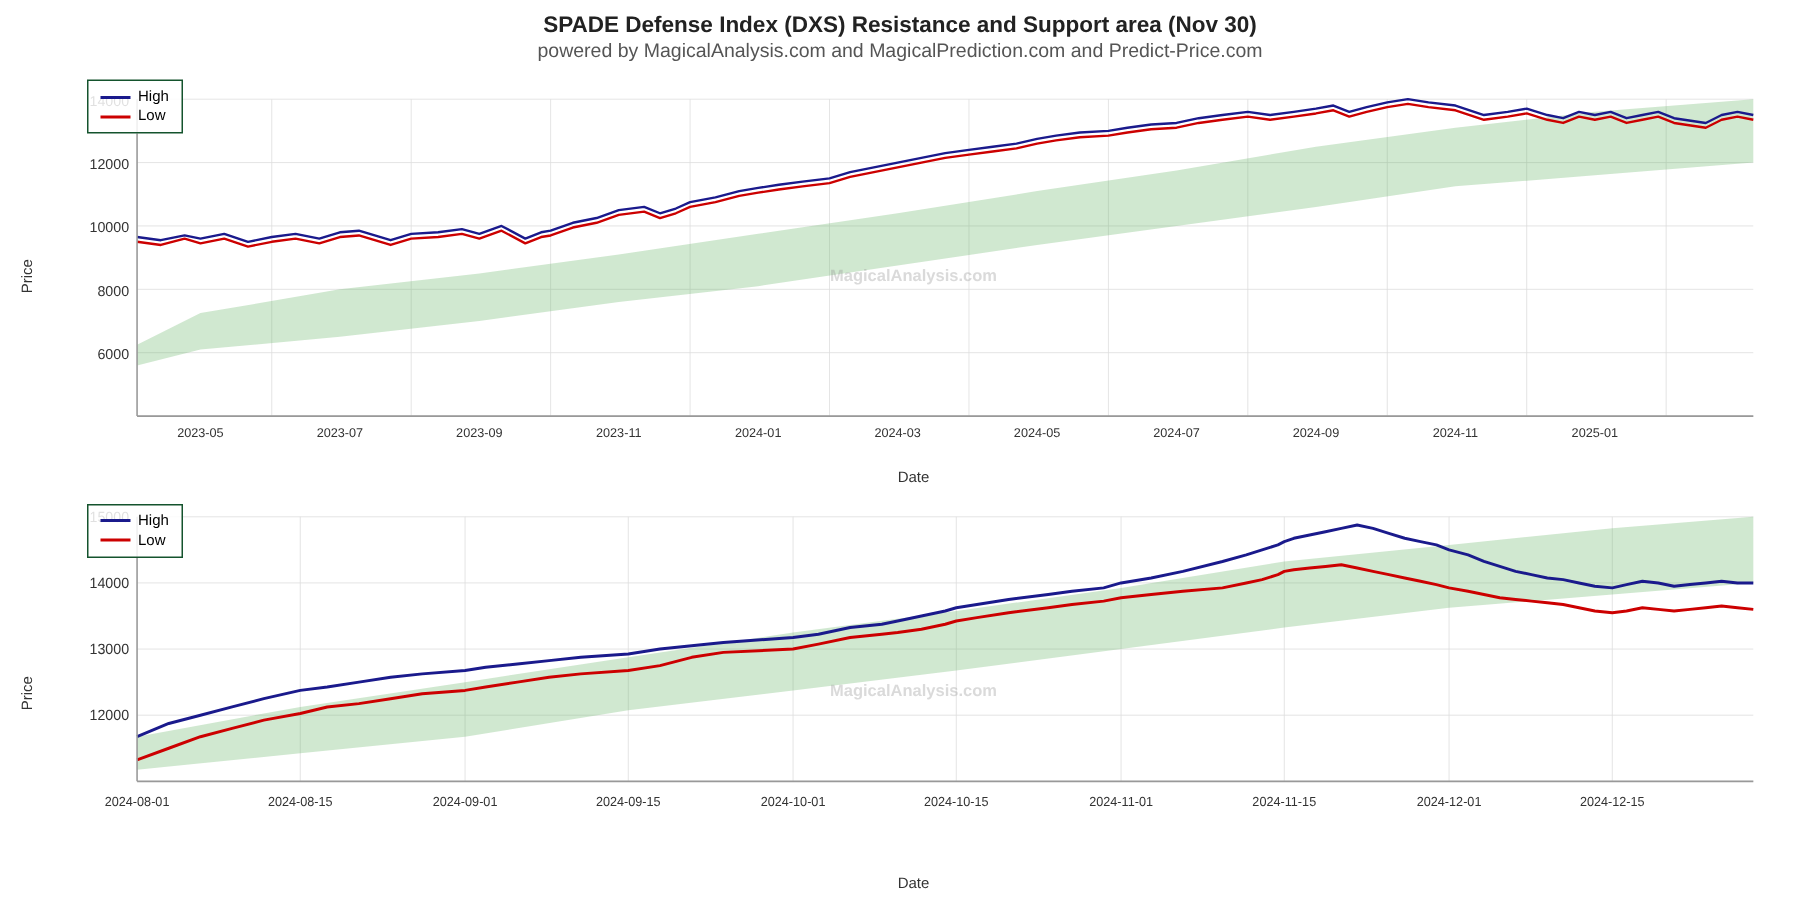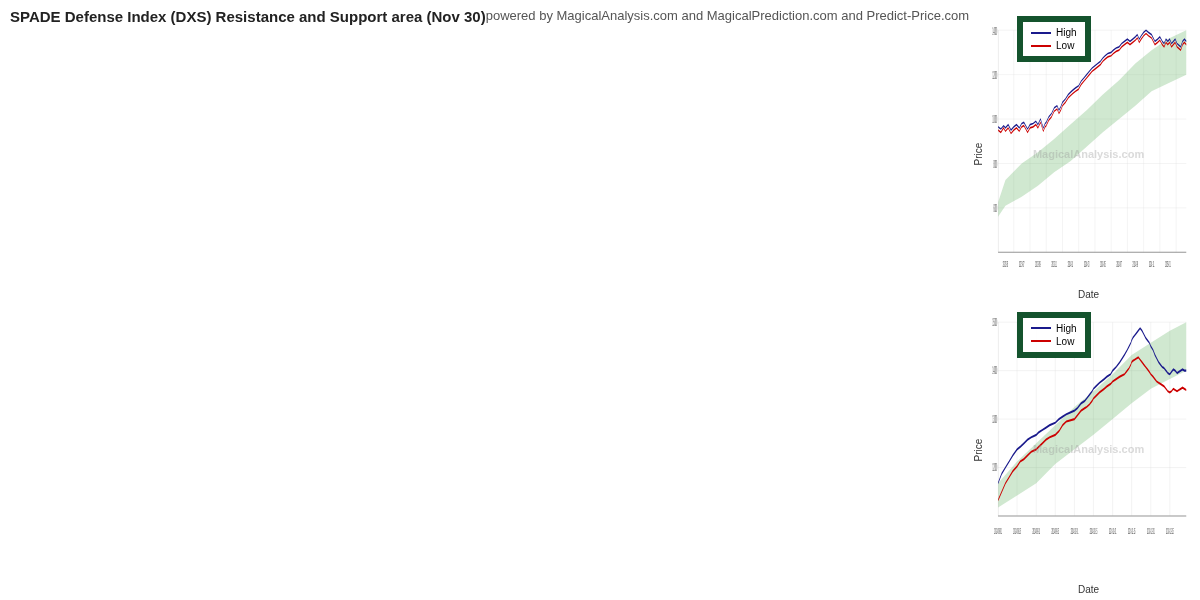--- a/index.html
+++ b/index.html
@@ -7,21 +7,21 @@
       width: 1200px;
       height: 600px;
       background: #fff;
       font-family: Arial, sans-serif;
       overflow: hidden;
     }
     .main-container {
       width: 1200px;
       height: 600px;
       display: flex;
-      flex-direction: row;
+      flex-direction: column;
       padding: 8px 10px 5px 10px;
     }
     .title {
       text-align: center;
       font-size: 15px;
       font-weight: bold;
       color: #222;
       margin-bottom: 1px;
     }
     .subtitle {
@@ -59,21 +59,21 @@
       display: flex;
       flex-direction: column;
     }
     .legend {
       display: flex;
       flex-direction: column;
       position: absolute;
       top: 8px;
       left: 30px;
       background: rgba(255,255,255,0.85);
-      border: 6px solid #14532d;
+      border: 1px solid #14532d;
       padding: 4px 8px;
       font-size: 10px;
       z-index: 10;
     }
     .legend-item {
       display: flex;
       align-items: center;
       gap: 5px;
       margin: 1px 0;
     }

